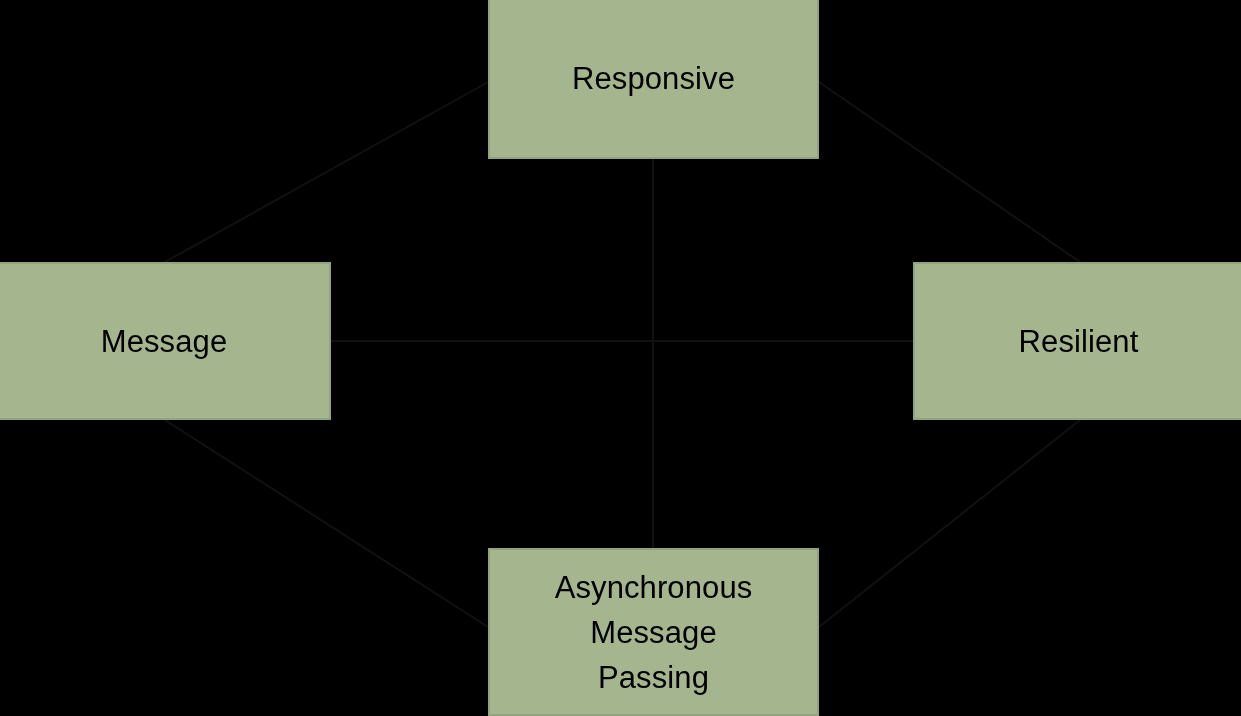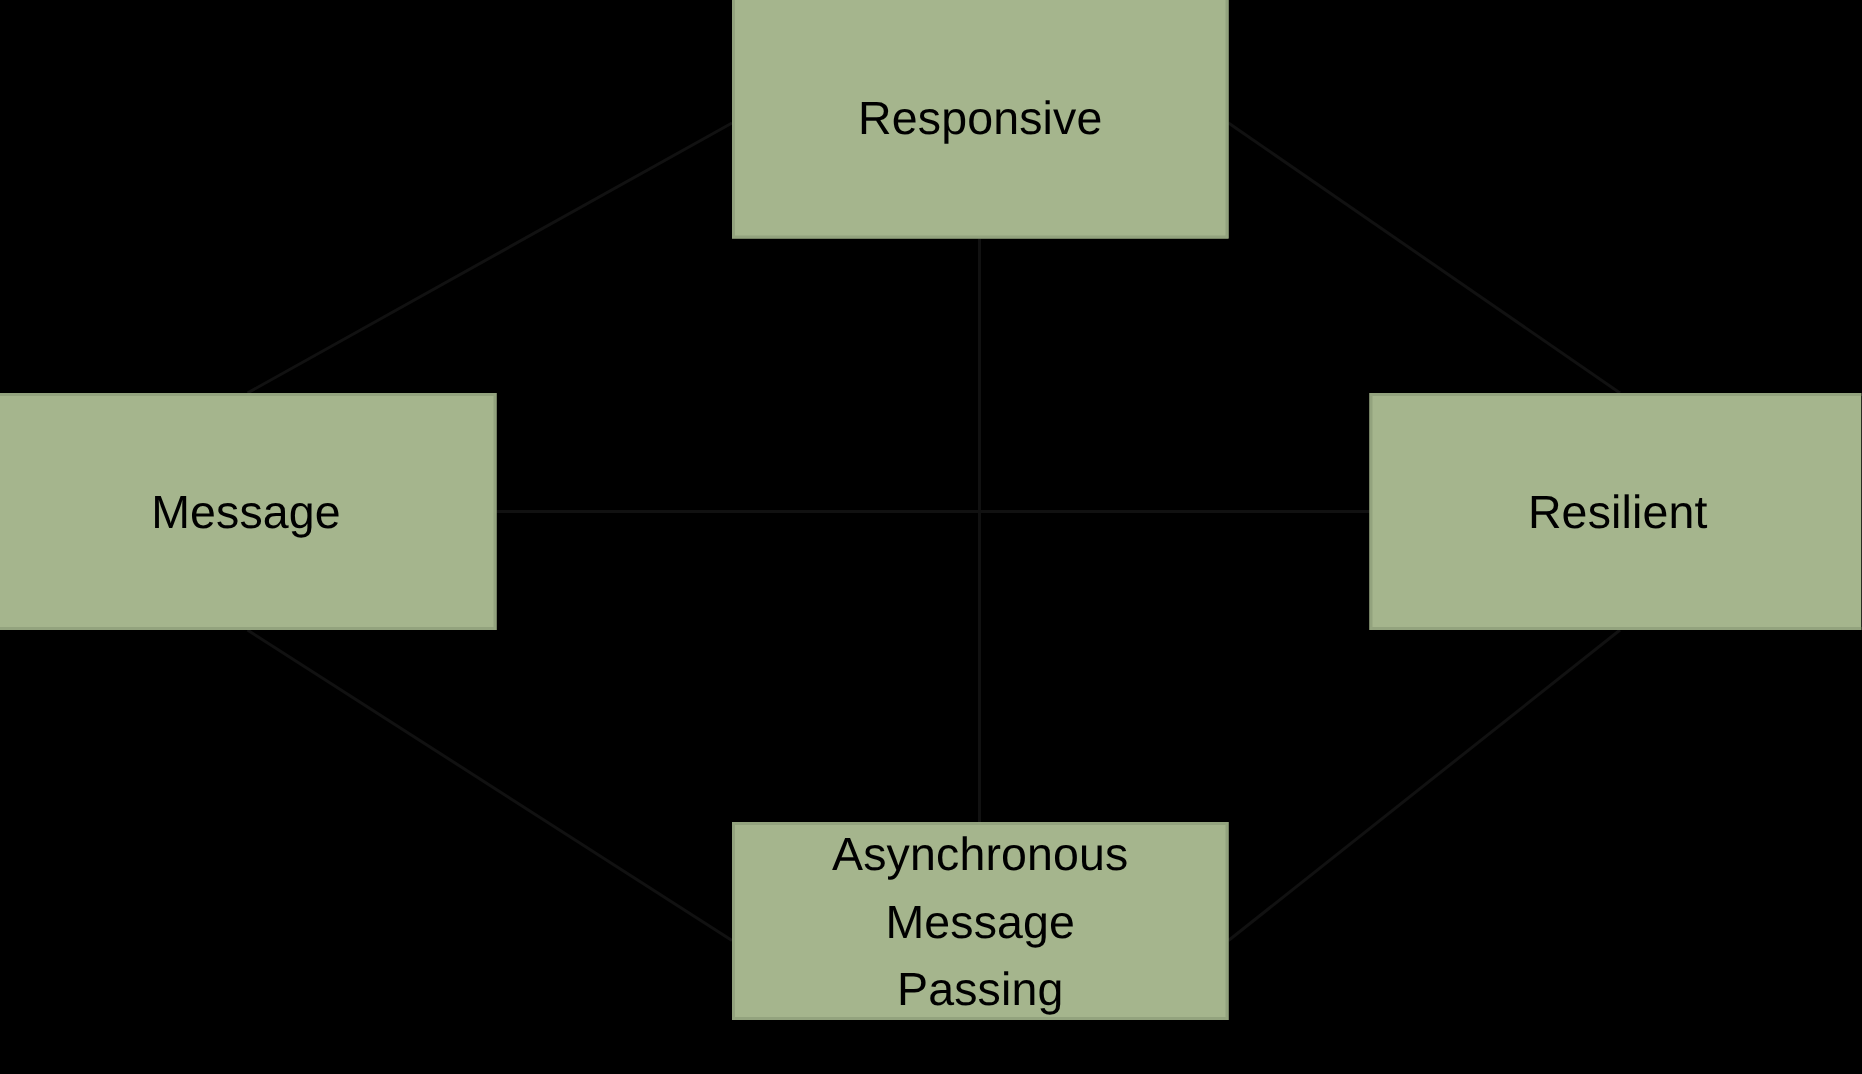--- a/index.html
+++ b/index.html
@@ -64,21 +64,21 @@
   #node-resilient {
     left: 913px;
     top: 262px;
     width: 331px;
     height: 158px;
   }
   #node-async {
     left: 488px;
     top: 548px;
     width: 331px;
-    height: 132px;
+    height: 168px;
   }
 </style>
 </head>
 <body>
 
 <div id="canvas">
 
   <svg id="connector-layer" viewBox="0 0 1241 716" width="1241" height="716" aria-hidden="true">
 
     <line x1="165" y1="262" x2="488" y2="82" stroke="#111111" stroke-width="2"></line>

